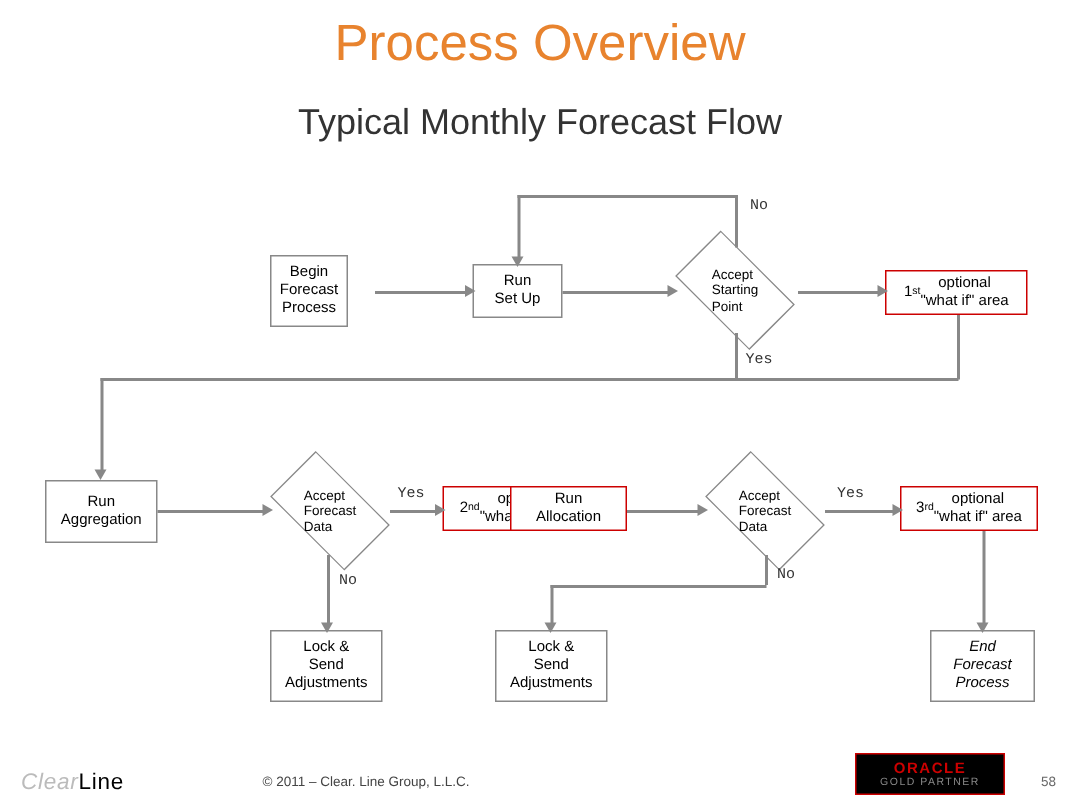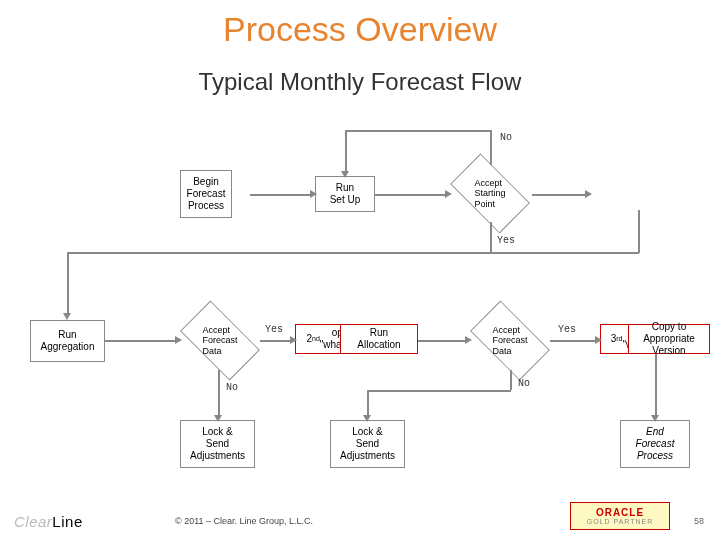--- a/index.html
+++ b/index.html
@@ -122,21 +122,21 @@
     letter-spacing: 0.5px;
   }
   .logo-left .dark { color: #000000; font-style: normal; }
   .logo-right {
     position: absolute;
     bottom: 10px;
     right: 50px;
     width: 100px;
     height: 28px;
     border: 1px solid #c00;
-    background: #fef9c3;
+    background: #000000;
     display: flex;
     flex-direction: column;
     align-items: center;
     justify-content: center;
     font-size: 8px;
   }
   .logo-right .o { font-weight: bold; color: #c00; letter-spacing: 1px; font-size: 10px; }
   .logo-right .g { color: #888; font-size: 7px; letter-spacing: 1px; }
   sup { font-size: 0.7em; }
 </style>
@@ -147,34 +147,34 @@
 <div class="subtitle">Typical Monthly Forecast Flow</div>
 
 <div class="canvas">
 
   <div class="box" style="left:180px; top:60px; width:52px; height:48px;">Begin<br>Forecast<br>Process</div>
   <div class="box" style="left:315px; top:66px; width:60px; height:36px;">Run<br>Set Up</div>
   <div class="diamond" style="left:455px; top:56px;">
     <div class="shape"></div>
     <div class="dl">Accept<br>Starting<br>Point</div>
   </div>
+  <div class="redbox" style="left:590px; top:70px; width:95px; height:30px;">1<sup>st</sup> optional<br>"what if" area</div>
 
   <div class="box" style="left:30px; top:210px; width:75px; height:42px;">Run<br>Aggregation</div>
   <div class="diamond" style="left:185px; top:203px;">
     <div class="shape"></div>
     <div class="dl">Accept<br>Forecast<br>Data</div>
   </div>
   <div class="redbox" style="left:295px; top:214px; width:95px; height:30px;">2<sup>nd</sup> optional<br>"what if" area</div>
   <div class="redbox" style="left:340px; top:214px; width:78px; height:30px;">Run<br>Allocation</div>
   <div class="diamond" style="left:475px; top:203px;">
     <div class="shape"></div>
     <div class="dl">Accept<br>Forecast<br>Data</div>
   </div>
   <div class="redbox" style="left:600px; top:214px; width:92px; height:30px;">3<sup>rd</sup> optional<br>"what if" area</div>
-  <div class="redbox" style="left:628px; top:214px; width:82px; height:30px;">Copy to<br>Appropriate<br>Version</div>
 
   <div class="box" style="left:180px; top:310px; width:75px; height:48px;">Lock &amp;<br>Send<br>Adjustments</div>
   <div class="box" style="left:330px; top:310px; width:75px; height:48px;">Lock &amp;<br>Send<br>Adjustments</div>
   <div class="box" style="left:620px; top:310px; width:70px; height:48px;font-style:italic;">End<br>Forecast<br>Process</div>
 
   <div class="line h" style="left:250px; top:84px; width:62px;"></div>
   <div class="arrow-r" style="left:310px; top:80px;"></div>
 
   <div class="line h" style="left:375px; top:84px; width:72px;"></div>
   <div class="arrow-r" style="left:445px; top:80px;"></div>

